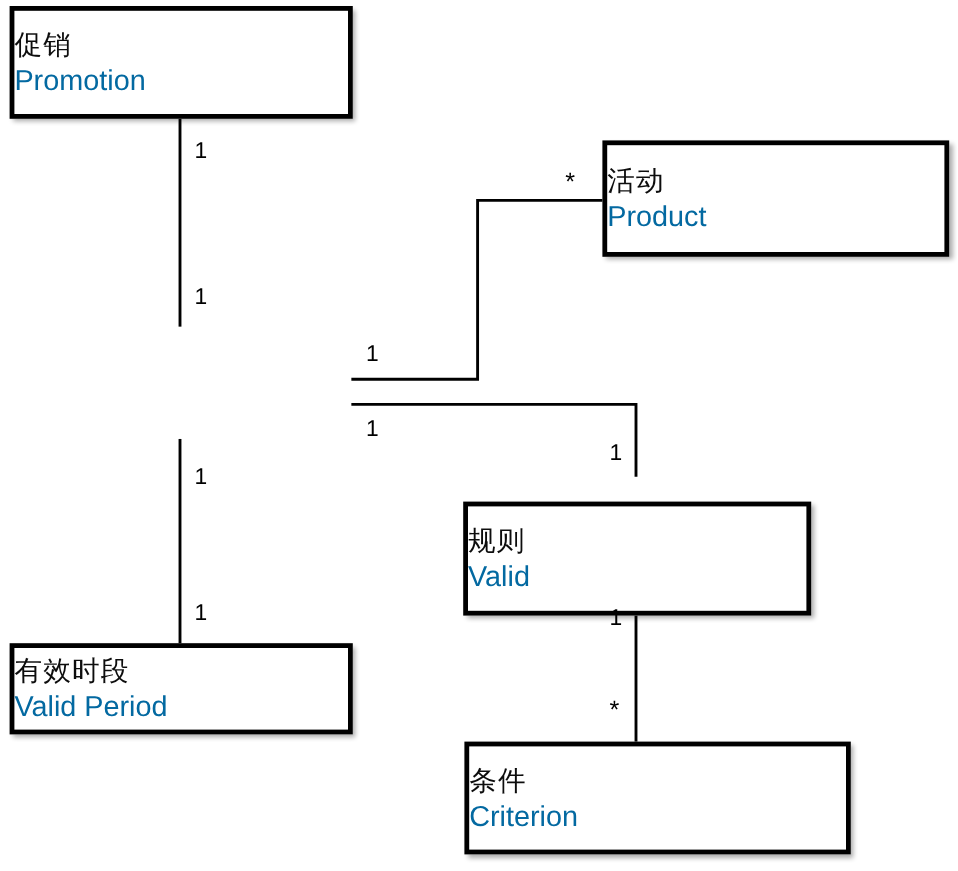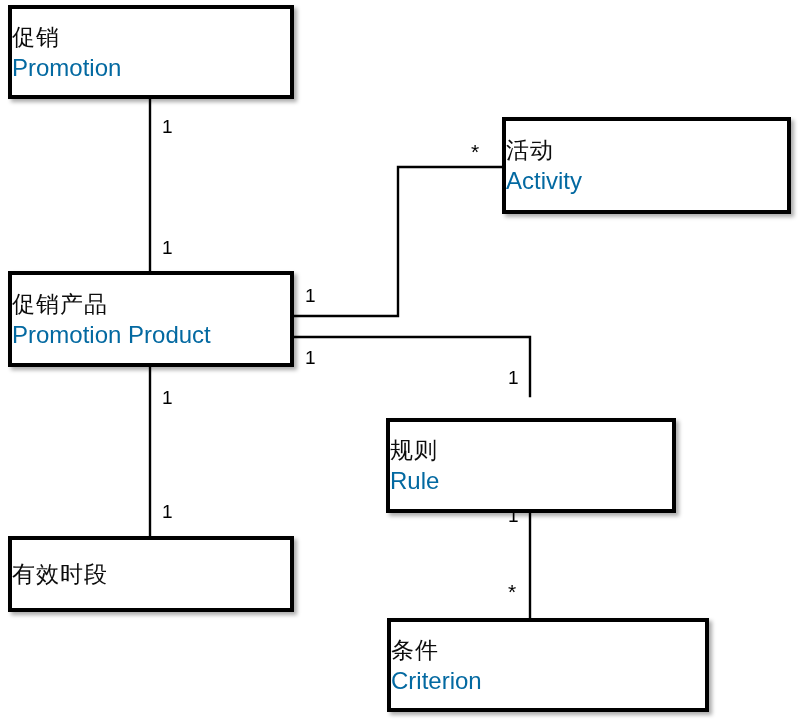--- a/index.html
+++ b/index.html
@@ -89,35 +89,32 @@
     <path d="M 530 491 L 530 618" style="stroke: rgb(0, 0, 0);"></path>
   </svg>
 
   <div class="entity" style="left: 8px; top: 5px; width: 286px; height: 94px; background: rgb(255, 255, 255); border-color: rgb(0, 0, 0);">
     <div class="name-cn">促销</div>
     <div class="name-en">Promotion</div>
   </div>
 
   <div class="entity" style="left: 502px; top: 117px; width: 289px; height: 97px; background: rgb(255, 255, 255); border-color: rgb(0, 0, 0);">
     <div class="name-cn">活动</div>
-    <div class="name-en">Activity</div>
+    <div class="name-en">Product</div>
   </div>
 
-  <div class="entity" style="left: 8px; top: 271px; width: 286px; height: 96px; background: rgb(255, 255, 255); border-color: rgb(0, 0, 0);">
-    <div class="name-cn">促销产品</div>
-    <div class="name-en">Promotion Product</div>
-  </div>
 
   <div class="entity" style="left: 386px; top: 418px; width: 290px; height: 95px; background: rgb(255, 255, 255); border-color: rgb(0, 0, 0);">
     <div class="name-cn">规则</div>
-    <div class="name-en">Rule</div>
+    <div class="name-en">Valid</div>
   </div>
 
   <div class="entity" style="left: 8px; top: 536px; width: 286px; height: 76px; background: rgb(255, 255, 255); border-color: rgb(0, 0, 0);">
     <div class="name-cn">有效时段</div>
+    <div class="name-en">Valid Period</div>
   </div>
 
   <div class="entity" style="left: 387px; top: 618px; width: 322px; height: 94px; background: rgb(255, 255, 255); border-color: rgb(0, 0, 0);">
     <div class="name-cn">条件</div>
     <div class="name-en">Criterion</div>
   </div>
 
   <span class="mult" style="left: 162px; top: 117px;">1</span>
   <span class="mult" style="left: 162px; top: 238px;">1</span>
   <span class="mult" style="left: 305px; top: 286px;">1</span>

